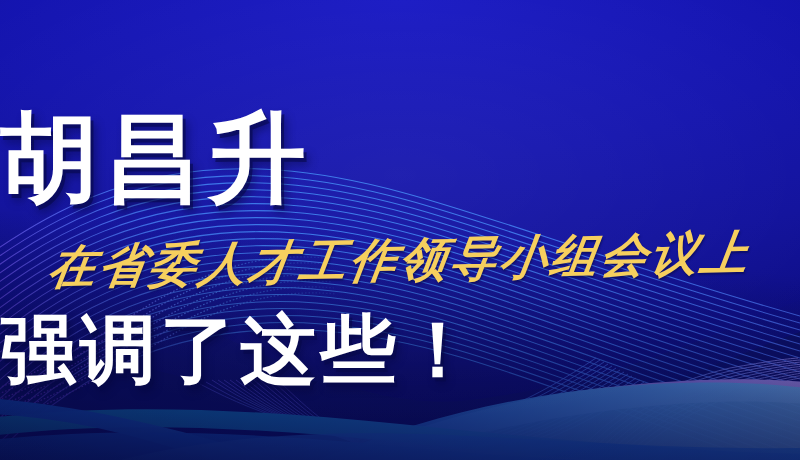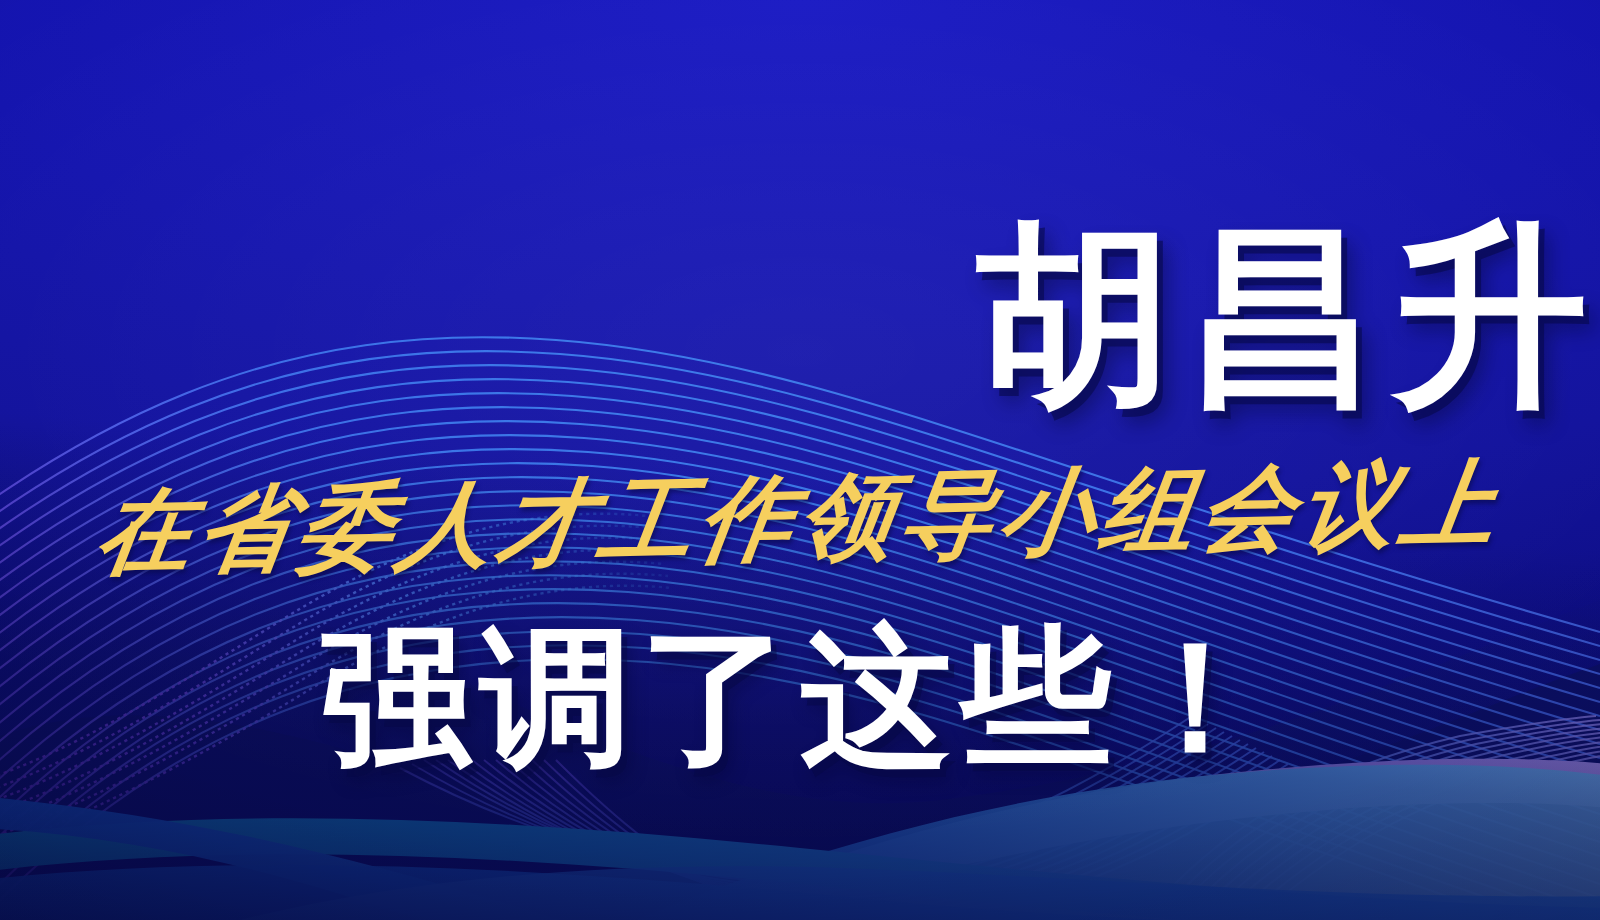--- a/index.html
+++ b/index.html
@@ -27,21 +27,21 @@
   #bg-vignette{
     background:radial-gradient(120% 100% at 50% 38%, rgba(255,255,255,0.055) 0%, rgba(255,255,255,0.0) 55%, rgba(0,0,0,0.22) 100%);
   }
   
   #content{
     position:absolute; left:0; top:0; width:800px; height:460px;
     z-index:40;
   }
   #title-main{
     position:absolute; left:0; right:0; top:104px;
-    text-align:right;
+    text-align:left;
     font-size:98px;
     line-height:108px;
     font-weight:bold;
     color:#ffffff;
     letter-spacing:6px;
     text-shadow: 3px 4px 0 rgba(6,8,70,0.55), 5px 7px 10px rgba(4,6,50,0.45);
     white-space:nowrap;
   }
   #title-sub{
     position:absolute; left:0; right:0; top:232px;
@@ -52,21 +52,21 @@
     font-style:italic;
     color:#f6cf5e;
     letter-spacing:3px;
     font-family:"DejaVu Serif", serif;
     transform:skewX(-9deg) rotate(-1.2deg);
     text-shadow: 1px 2px 2px rgba(8,10,70,0.55);
     white-space:nowrap;
   }
   #title-emph{
     position:absolute; left:0; right:0; top:306px;
-    text-align:center;
+    text-align:left;
     font-size:76px;
     line-height:88px;
     font-weight:bold;
     color:#ffffff;
     letter-spacing:4px;
     text-shadow: 3px 4px 0 rgba(6,8,70,0.50), 4px 6px 9px rgba(4,6,50,0.40);
     white-space:nowrap;
   }
 </style>
 </head>

